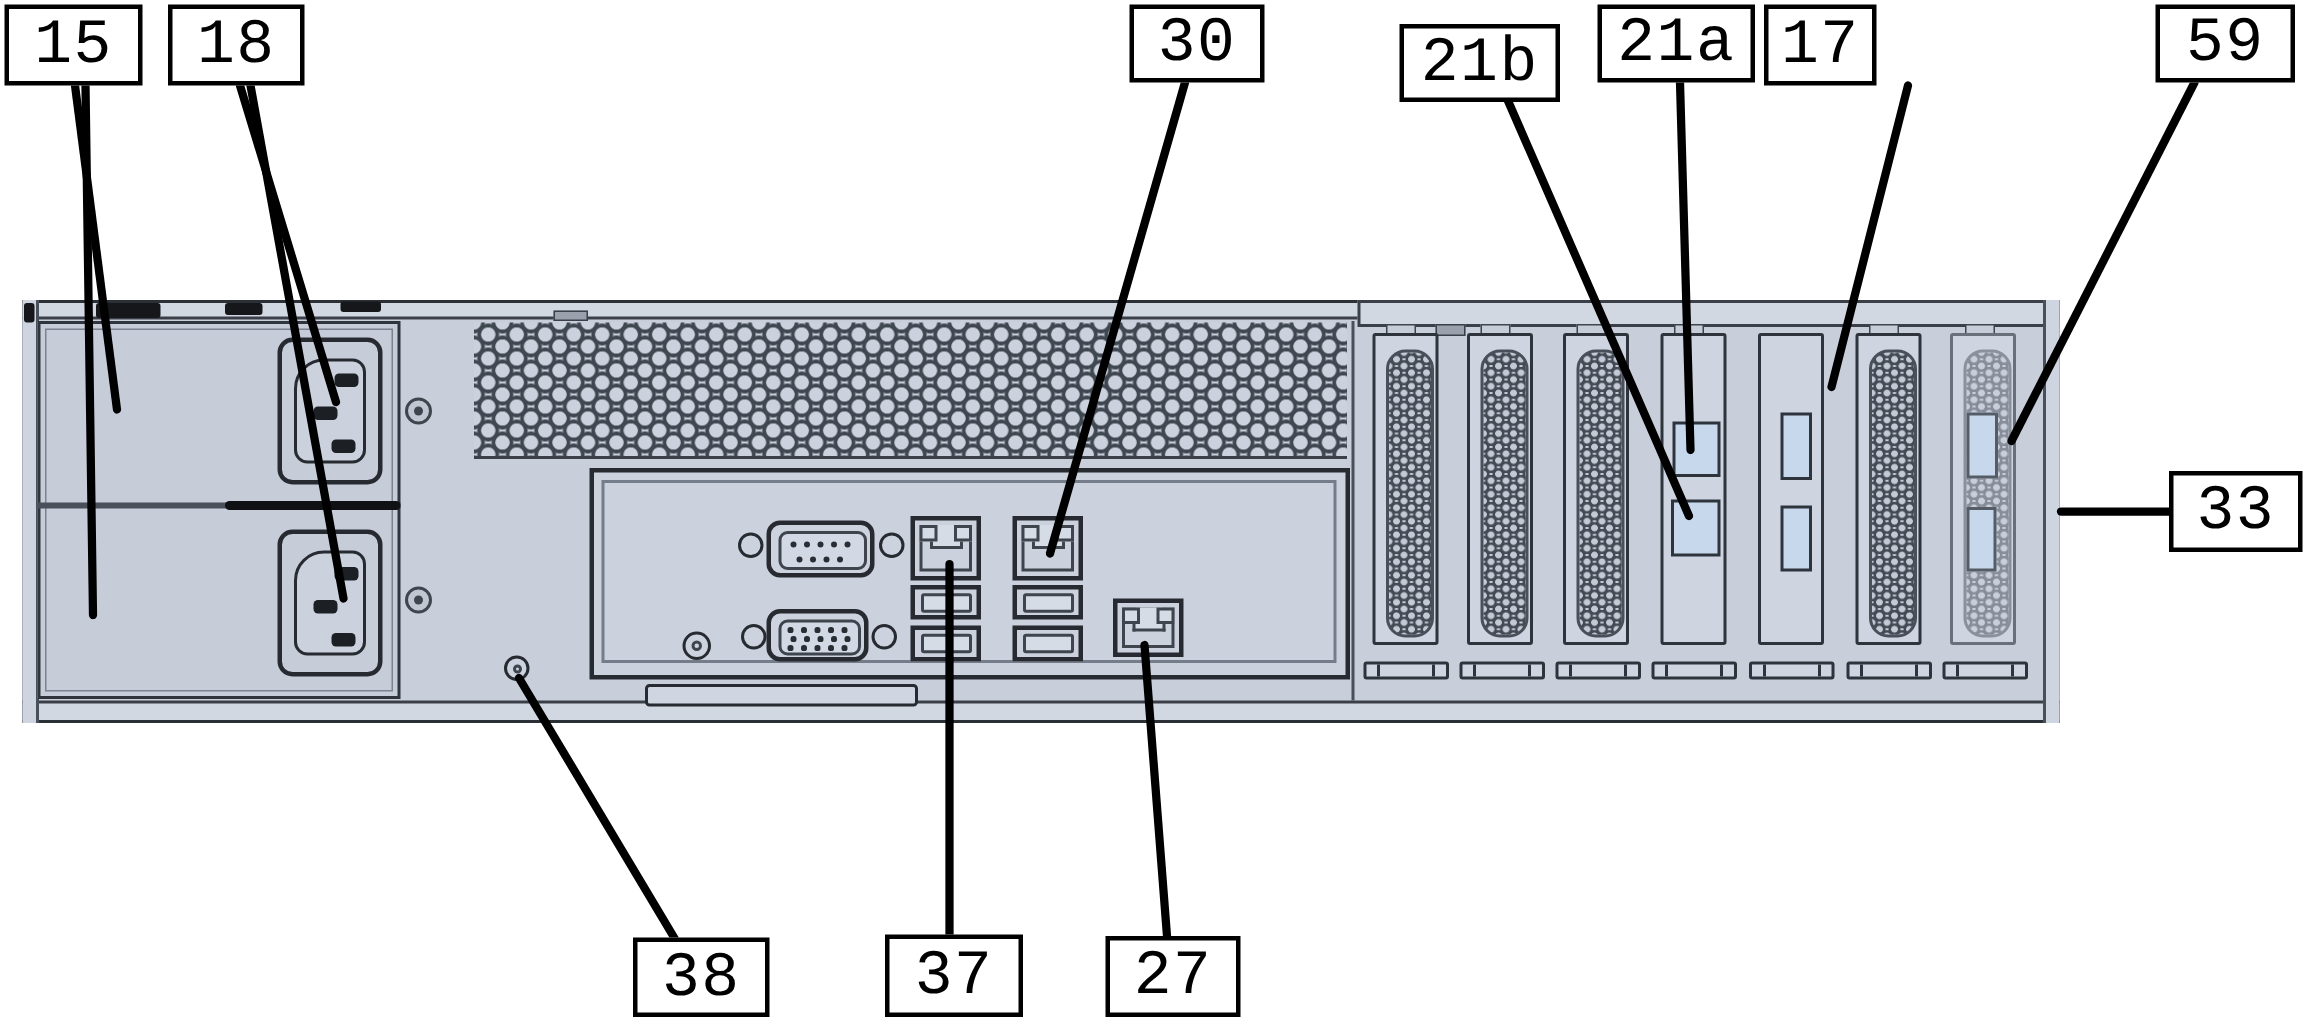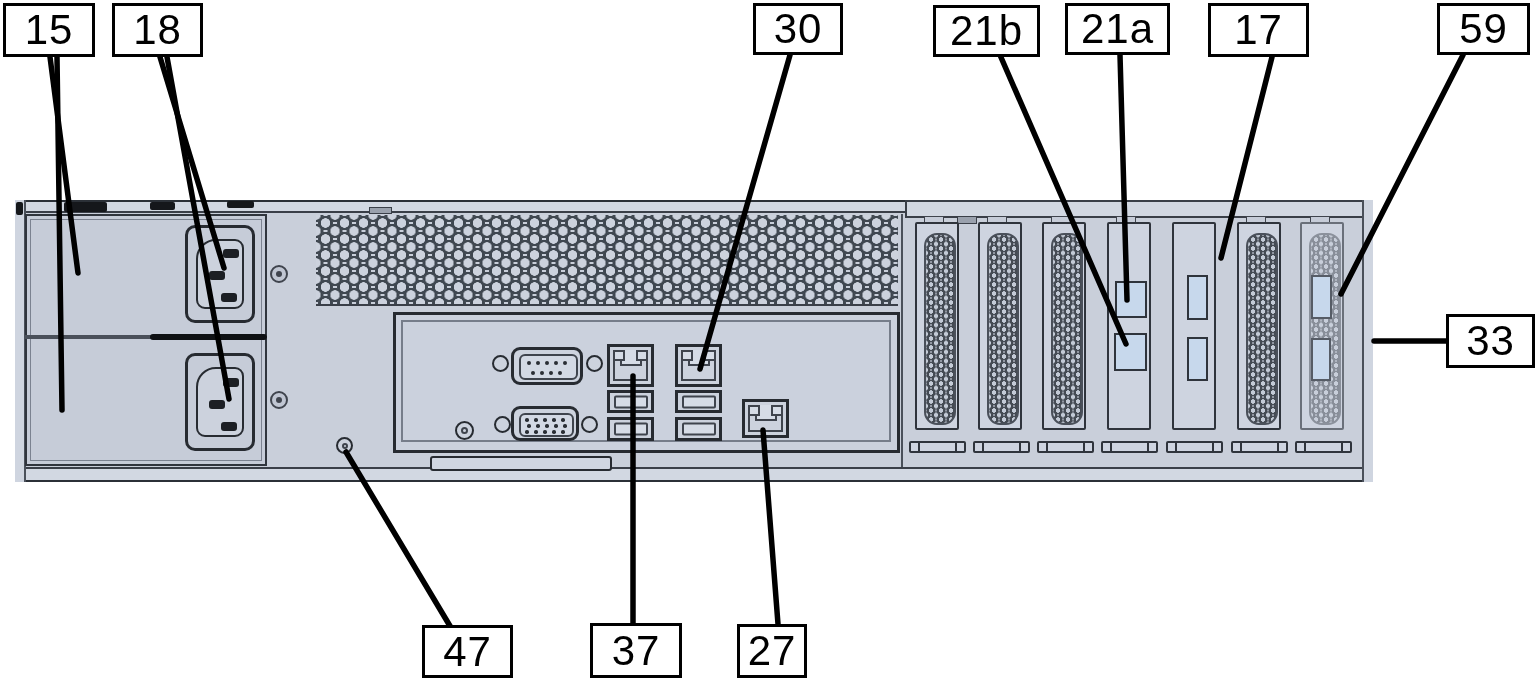--- a/index.html
+++ b/index.html
@@ -1,17 +1,17 @@
 <!DOCTYPE html>
 <html><head>
 <meta charset="utf-8">
 <style>
   html,body{margin:0;padding:0;background:#fff;}
   #stage{position:relative;width:1538px;height:680px;background:#ffffff;overflow:hidden;
-         font-family:Liberation Sans, sans-serif;}
+         font-family:Liberation Mono, monospace;}
   .abs{position:absolute;box-sizing:border-box;}
   
   .chassis{left:15px;top:200px;width:1358px;height:282px;background:#c9cfda;border:2px solid #2b3037;}
   .top-lip{left:15px;top:200px;width:1358px;height:13px;background:#d2d8e2;border:2px solid #2b3037;border-bottom:2px solid #3a3f48;}
   .pci-lip{left:905px;top:200px;width:468px;height:18px;background:#d2d8e2;border:2px solid #3a3f48;}
   .bottom-band{left:15px;top:467px;width:1358px;height:15px;background:#d2d8e2;border:2px solid #2b3037;border-top:2px solid #3a3f48;}
   .left-rim{left:15px;top:200px;width:11px;height:282px;background:#cfd5e0;border-right:2px solid #4a505a;}
   .right-rim{left:1362px;top:200px;width:11px;height:282px;background:#cfd5e0;border-left:2px solid #4a505a;}
   .lip-tab{background:#15171b;border-radius:2px;}
   .notch{background:#9aa1ad;border:1px solid #3a3f48;}
@@ -247,22 +247,22 @@
       <line x1="1446" y1="341" x2="1374" y2="341" stroke="#000000" stroke-width="5.5" stroke-linecap="round"></line>
       <line x1="450" y1="626" x2="346" y2="452" stroke="#000000" stroke-width="5.5" stroke-linecap="round"></line>
       <line x1="633" y1="624" x2="633" y2="376" stroke="#000000" stroke-width="5.5" stroke-linecap="round"></line>
       <line x1="778" y1="624" x2="763" y2="430" stroke="#000000" stroke-width="5.5" stroke-linecap="round"></line>
     </svg>
 
   <div id="callout-layer">
       <div class="callout" style="left: 3px; top: 3px; width: 92px; height: 54px;">15</div>
       <div class="callout" style="left: 112px; top: 3px; width: 91px; height: 54px;">18</div>
       <div class="callout" style="left: 753px; top: 3px; width: 90px; height: 52px;">30</div>
-      <div class="callout" style="left: 933px; top: 5px; width: 107px; height: 52px;">21b</div>
+      <div class="callout" style="left: 933px; top: 16px; width: 107px; height: 52px;">21b</div>
       <div class="callout" style="left: 1065px; top: 3px; width: 105px; height: 52px;">21a</div>
-      <div class="callout" style="left: 1208px; top: 3px; width: 101px; height: 54px;">17</div>
+      <div class="callout" style="left: 1176px; top: 3px; width: 75px; height: 54px;">17</div>
       <div class="callout" style="left: 1437px; top: 3px; width: 93px; height: 52px;">59</div>
       <div class="callout" style="left: 1446px; top: 314px; width: 89px; height: 54px;">33</div>
-      <div class="callout" style="left: 422px; top: 625px; width: 91px; height: 53px;">47</div>
+      <div class="callout" style="left: 422px; top: 625px; width: 91px; height: 53px;">38</div>
       <div class="callout" style="left: 590px; top: 623px; width: 92px; height: 55px;">37</div>
-      <div class="callout" style="left: 737px; top: 624px; width: 70px; height: 54px;">27</div>
+      <div class="callout" style="left: 737px; top: 624px; width: 90px; height: 54px;">27</div>
     </div>
 </div>
 
 </body></html>

